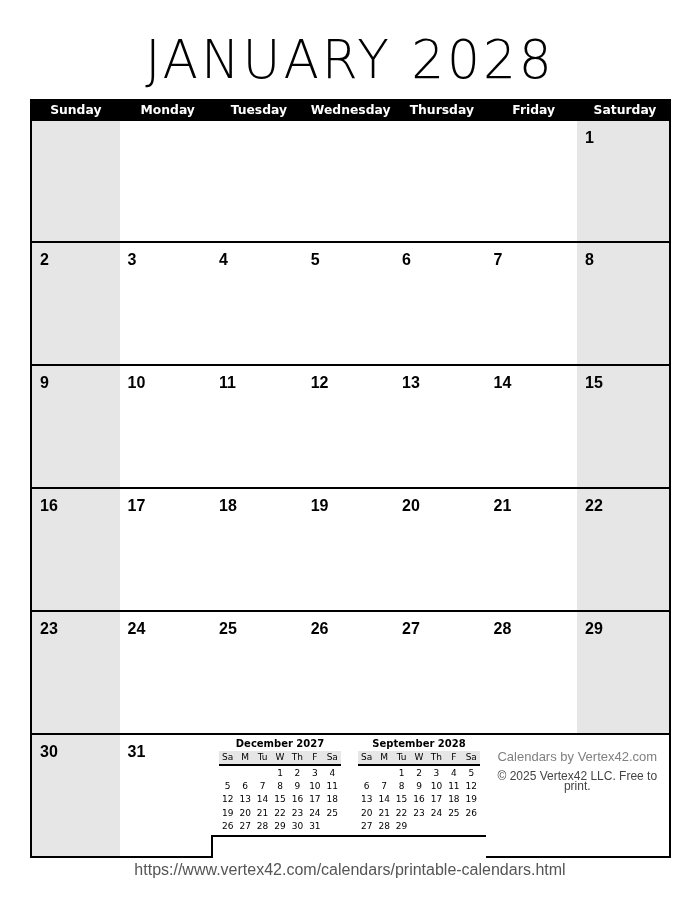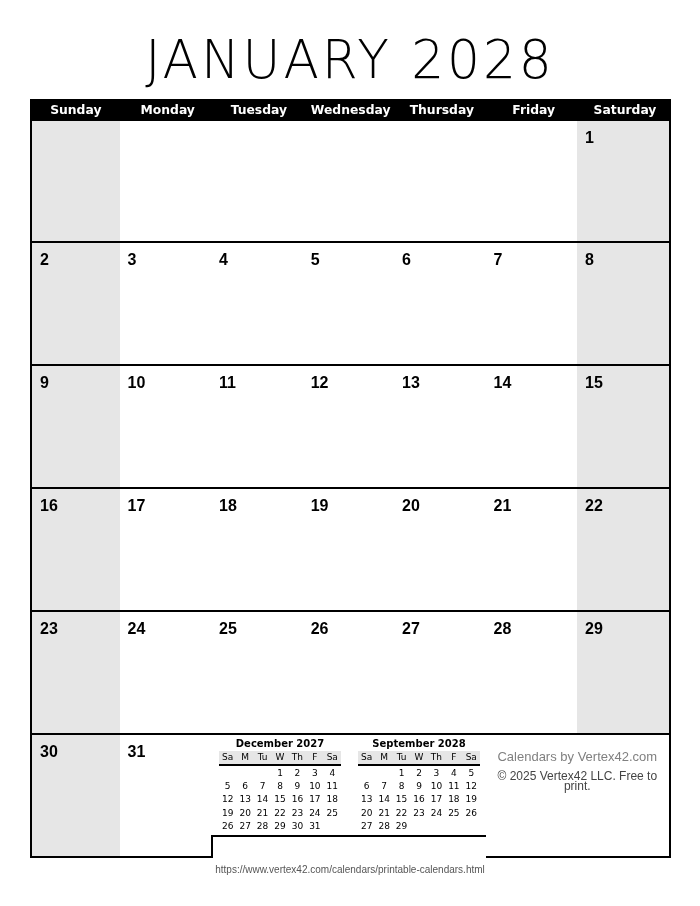--- a/index.html
+++ b/index.html
@@ -51,21 +51,21 @@
   .brand {
     position: absolute; left: 0; top: 14px; width: 100%; text-align: center;
     color: #808080; font-size: 13px; line-height: 16px;
   }
   .copy {
     position: absolute; left: 0; top: 36px; width: 100%; text-align: center;
     color: #444; font-size: 12px; line-height: 10px;
   }
   .footer-url {
     position: absolute; left: 0; top: 864px; width: 700px; text-align: center;
-    color: #555; font-size: 10px; line-height: 12px;
+    color: #555; font-size: 16px; line-height: 12px;
   }
 </style>
 </head>
 <body>
 
 <div class="title">JANUARY  2028</div>
 
 <div class="grid">
   <div class="hdr-band"></div>
   <div id="hdr-row">

